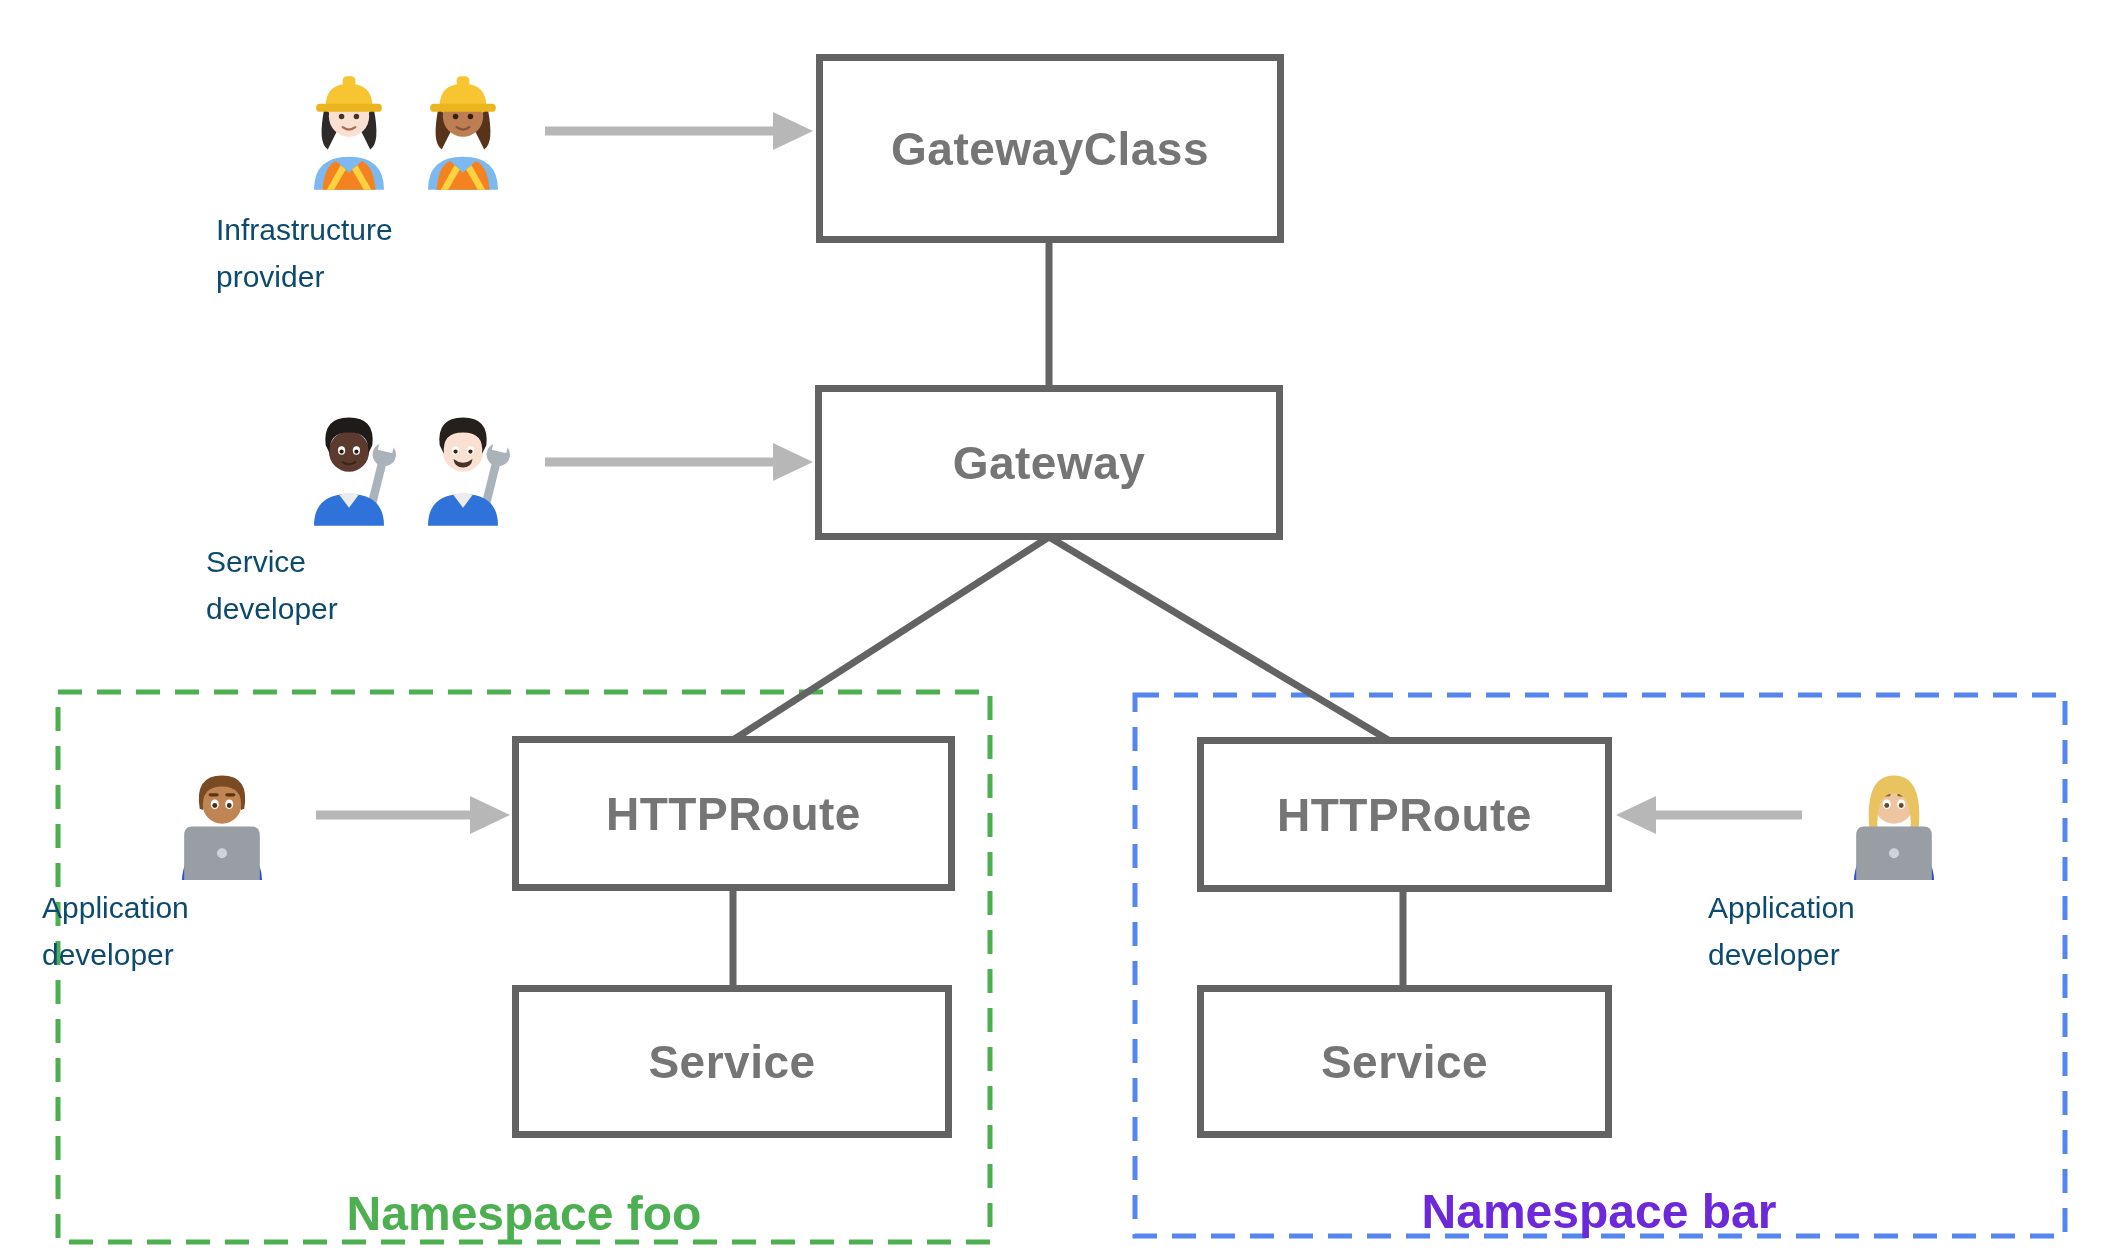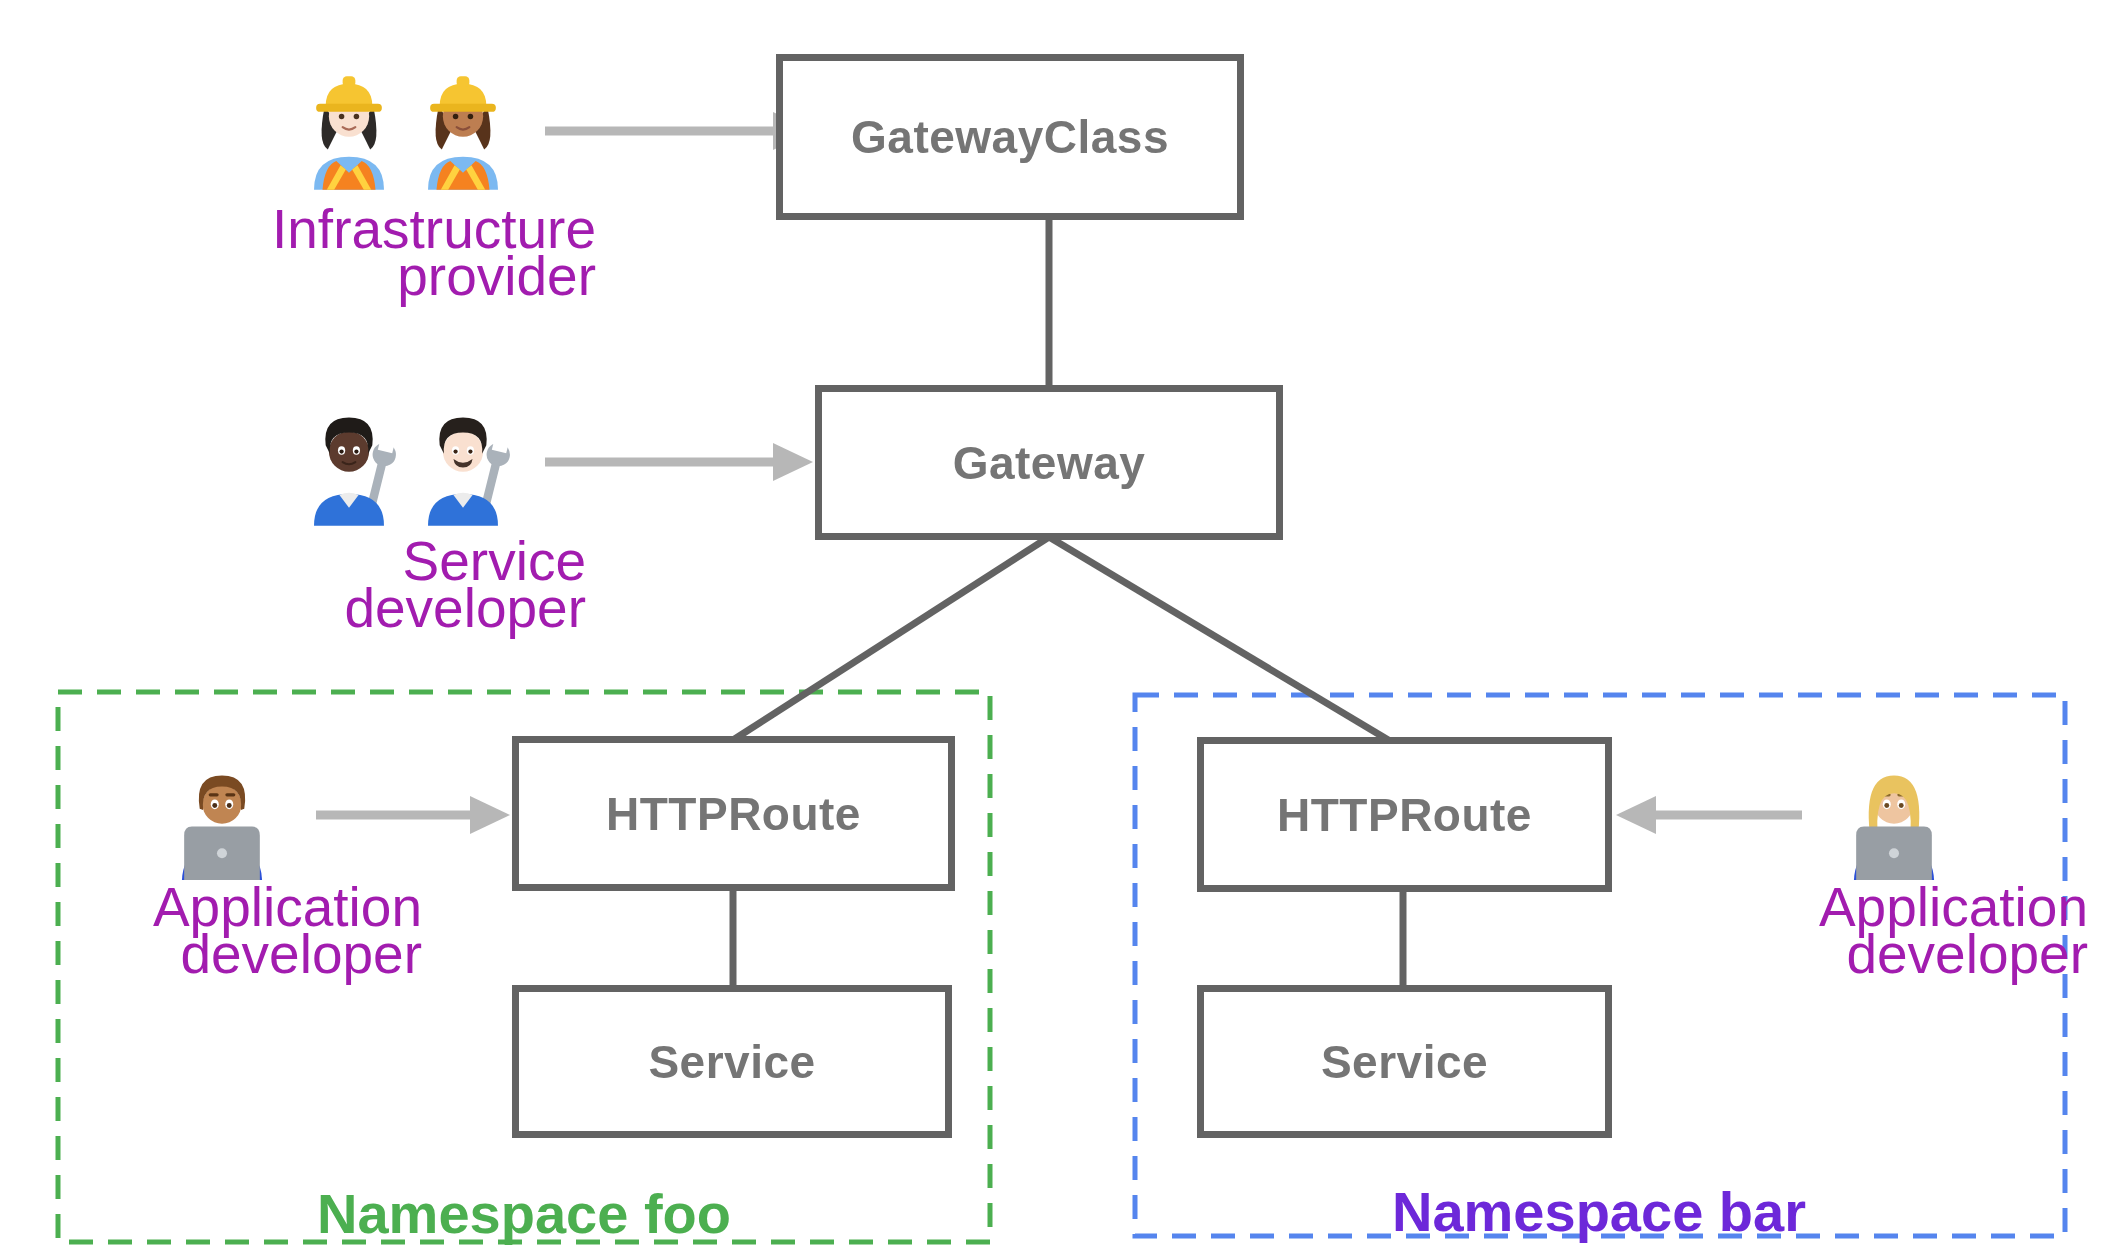--- a/index.html
+++ b/index.html
@@ -16,42 +16,42 @@
   .arrow-head{fill:#b7b7b7;stroke:none;}
   .ns-rect{fill:none;stroke-width:5;stroke-dasharray:24 15;}
   .ns-rect.foo{stroke:#4caf50;}
   .ns-rect.bar{stroke:#5585ee;}
   .box{
     position:absolute;box-sizing:border-box;
     border:7px solid #636363;background:#ffffff;
     display:flex;align-items:center;justify-content:center;
     font-weight:bold;font-size:46px;color:#757575;letter-spacing:0.5px;
   }
-  #box-gatewayclass{left:776px;top:54px;width:468px;height:166px;}
+  #box-gatewayclass{left:816px;top:54px;width:468px;height:189px;}
   #box-gateway{left:815px;top:385px;width:468px;height:155px;}
   #box-httproute-foo{left:512px;top:736px;width:443px;height:155px;}
   #box-service-foo{left:512px;top:985px;width:440px;height:153px;}
   #box-httproute-bar{left:1197px;top:737px;width:415px;height:155px;}
   #box-service-bar{left:1197px;top:985px;width:415px;height:153px;}
   .persona-icons{position:absolute;display:flex;gap:8px;}
   .persona-label{
-    position:absolute;text-align:right;
-    font-size:55px;line-height:47px;color:#a21caf;
+    position:absolute;text-align:left;
+    font-size:30px;line-height:47px;color:#0c4a6e;
   }
   #persona-infra-icons{left:296px;top:58px;}
   #persona-infra-label{left:216px;top:206px;width:380px;}
   #persona-cluster-icons{left:296px;top:394px;}
   #persona-cluster-label{left:206px;top:538px;width:380px;}
   #persona-appdev-foo-icon{left:166px;top:742px;}
   #persona-appdev-foo-label{left:42px;top:884px;width:380px;}
   #persona-appdev-bar-icon{left:1838px;top:742px;}
   #persona-appdev-bar-label{left:1708px;top:884px;width:380px;}
   .ns-label{
     position:absolute;text-align:center;
-    font-weight:bold;font-size:56px;line-height:52px;
+    font-weight:bold;font-size:48px;line-height:52px;
   }
   #ns-foo-label{left:274px;top:1188px;width:500px;color:#4caf50;}
   #ns-bar-label{left:1349px;top:1186px;width:500px;color:#6d28d9;}
 </style>
 </head>
 <body>
 
 <div class="canvas">
 
   <svg class="layer" width="2112" height="1258" viewBox="0 0 2112 1258">

